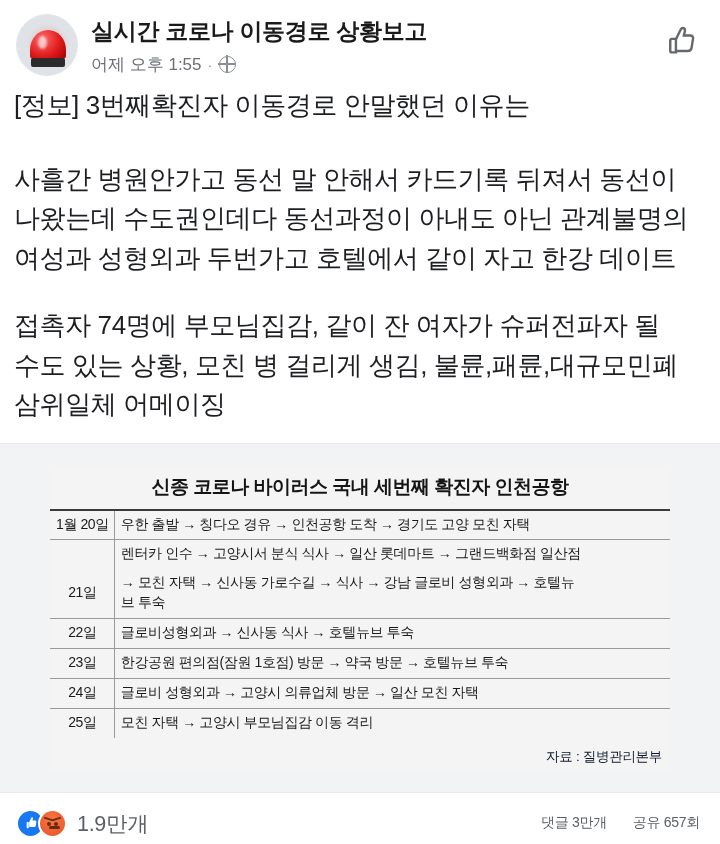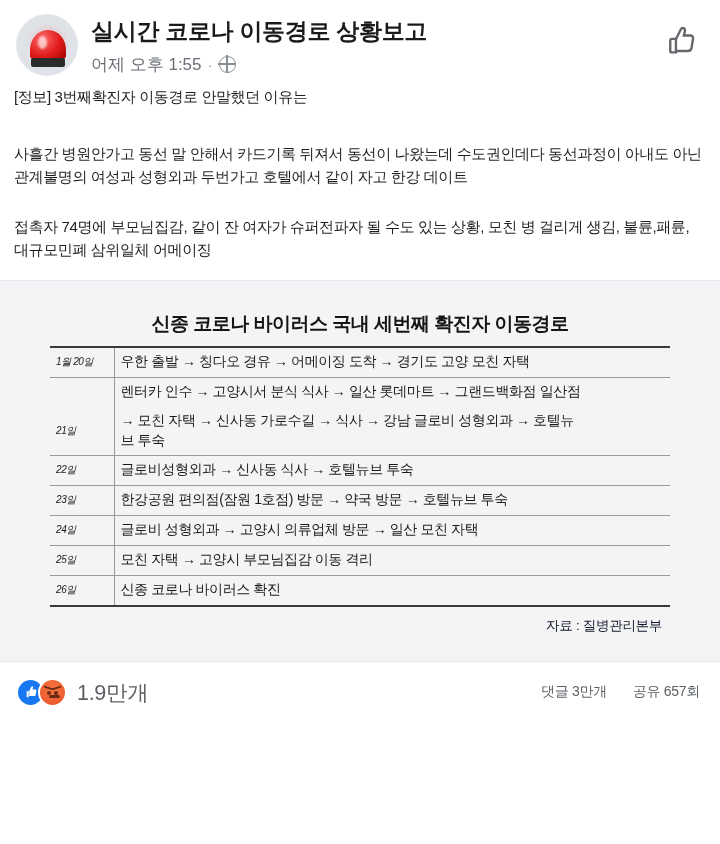--- a/index.html
+++ b/index.html
@@ -135,21 +135,21 @@
     flex: 0 0 auto;
     margin: 10px 4px 0 8px;
     width: 34px;
     height: 34px;
     color: #65686c;
   }
 
   
   .post-body {
     padding: 10px 14px 0 14px;
-    font-size: 15px;
+    font-size: 26px;
     line-height: 1.52;
     color: #1c1e21;
     letter-spacing: -0.4px;
     word-break: keep-all;
   }
   .post-body p {
     margin: 0 0 28px 0;
   }
   .post-body p.first {
     margin-bottom: 34px;
@@ -195,24 +195,24 @@
     line-height: 1.42;
   }
   table.route tr:first-child td {
     border-top: 2px solid #3a3a3a;
   }
   table.route tr.last td {
     border-bottom: 2px solid #3a3a3a;
   }
   td.date {
     width: 64px;
+    text-align: center;
     white-space: nowrap;
     border-right: 1px solid #9a9a9a;
-    font-size: 10px;
-    font-style: italic;
+    font-size: 14px;
   }
   td.route-cell {
     padding-left: 8px;
   }
   .nb-row td {
     border-top: none !important;
   }
   .source {
     text-align: right;
     font-size: 13.5px;
@@ -328,26 +328,26 @@
   </div>
 
   <div class="post-body">
     <p class="first">[정보] 3번째확진자 이동경로 안말했던 이유는</p>
     <p>사흘간 병원안가고 동선 말 안해서 카드기록 뒤져서 동선이 나왔는데 수도권인데다 동선과정이 아내도 아닌 관계불명의 여성과 성형외과 두번가고 호텔에서 같이 자고 한강 데이트</p>
     <p>접촉자 74명에 부모님집감, 같이 잔 여자가 슈퍼전파자 될 수도 있는 상황, 모친 병 걸리게 생김, 불륜,패륜,대규모민폐 삼위일체 어메이징</p>
   </div>
 
   <div class="attachment">
     <div class="table-card">
-      <div class="table-title">신종 코로나 바이러스 국내 세번째 확진자 이동경로</div>
+      <div class="table-title">신종 코로나 바이러스 국내 세번째 확진자 인천공항</div>
       <table class="route">
         <tbody>
           <tr>
             <td class="date">1월 20일</td>
-            <td class="route-cell">우한 출발 → 칭다오 경유 → 어메이징 도착 → 경기도 고양 모친 자택</td>
+            <td class="route-cell">우한 출발 → 칭다오 경유 → 인천공항 도착 → 경기도 고양 모친 자택</td>
           </tr>
           <tr>
             <td class="date"></td>
             <td class="route-cell">렌터카 인수 → 고양시서 분식 식사 → 일산 롯데마트 → 그랜드백화점 일산점</td>
           </tr>
           <tr class="nb-row">
             <td class="date">21일</td>
             <td class="route-cell">
               <span>→ 모친 자택 → 신사동 가로수길 → 식사 → 강남 글로비 성형외과 → 호텔뉴</span><br>
               <span>브 투숙</span>
@@ -361,24 +361,20 @@
             <td class="date">23일</td>
             <td class="route-cell">한강공원 편의점(잠원 1호점) 방문 → 약국 방문 → 호텔뉴브 투숙</td>
           </tr>
           <tr>
             <td class="date">24일</td>
             <td class="route-cell">글로비 성형외과 → 고양시 의류업체 방문 → 일산 모친 자택</td>
           </tr>
           <tr>
             <td class="date">25일</td>
             <td class="route-cell">모친 자택 → 고양시 부모님집감 이동 격리</td>
-          </tr>
-          <tr class="last">
-            <td class="date">26일</td>
-            <td class="route-cell">신종 코로나 바이러스 확진</td>
           </tr>
         </tbody>
       </table>
       <div class="source">자료 : 질병관리본부</div>
     </div>
   </div>
 
   <div class="post-footer">
     <div class="reactions">
       <span class="reaction-pill">

